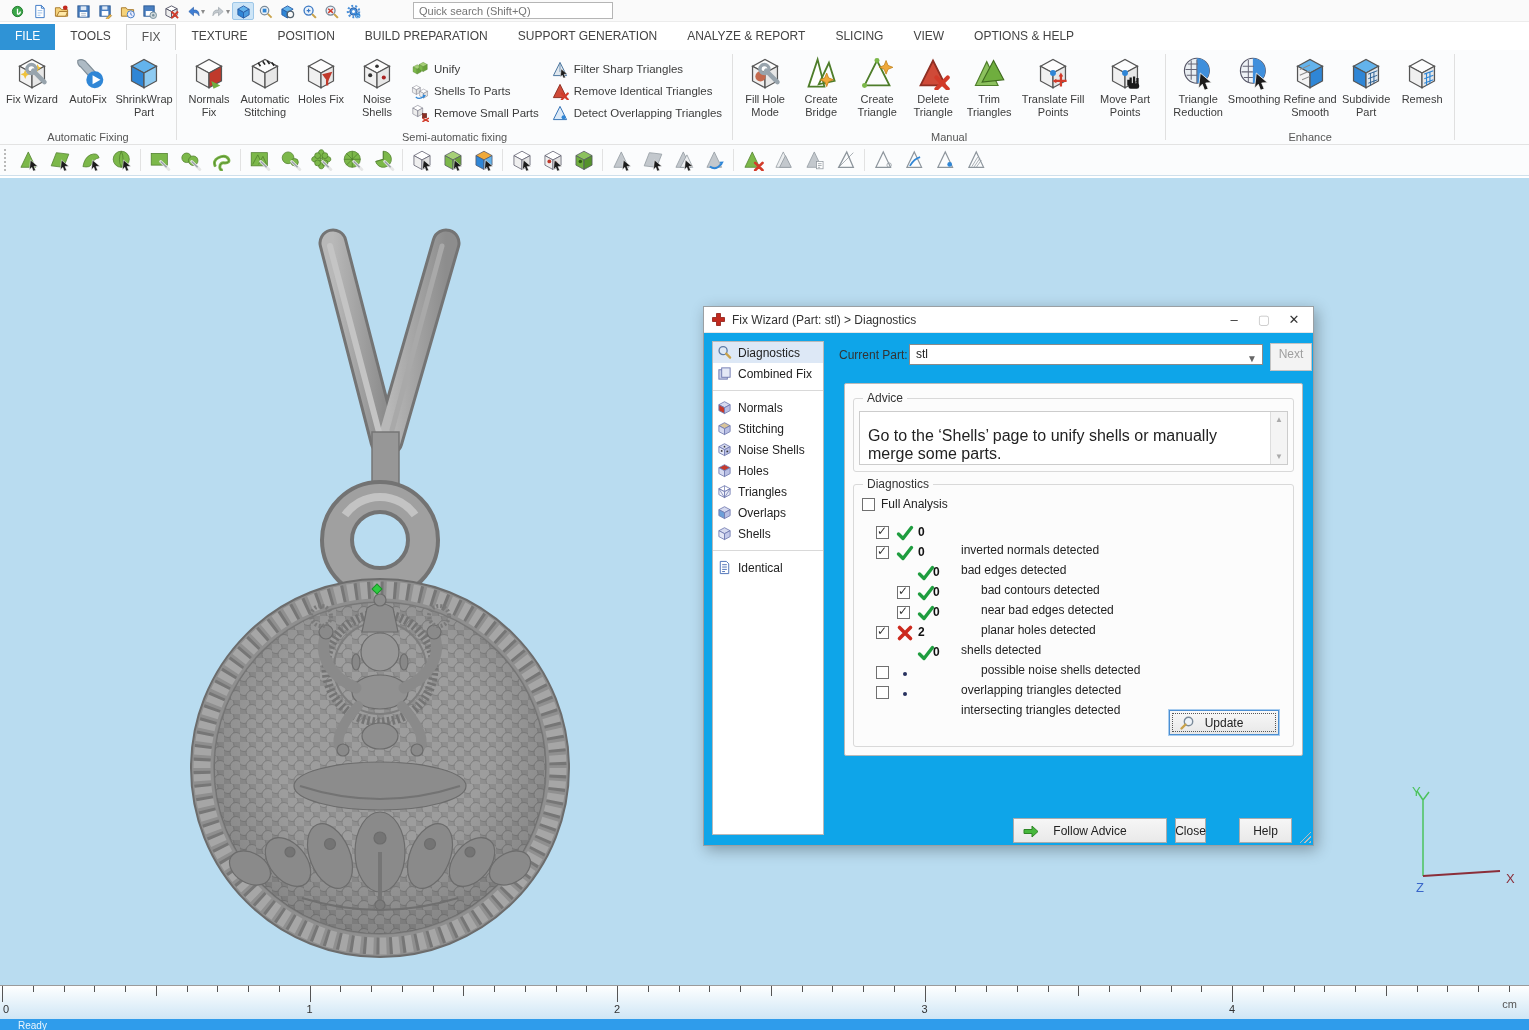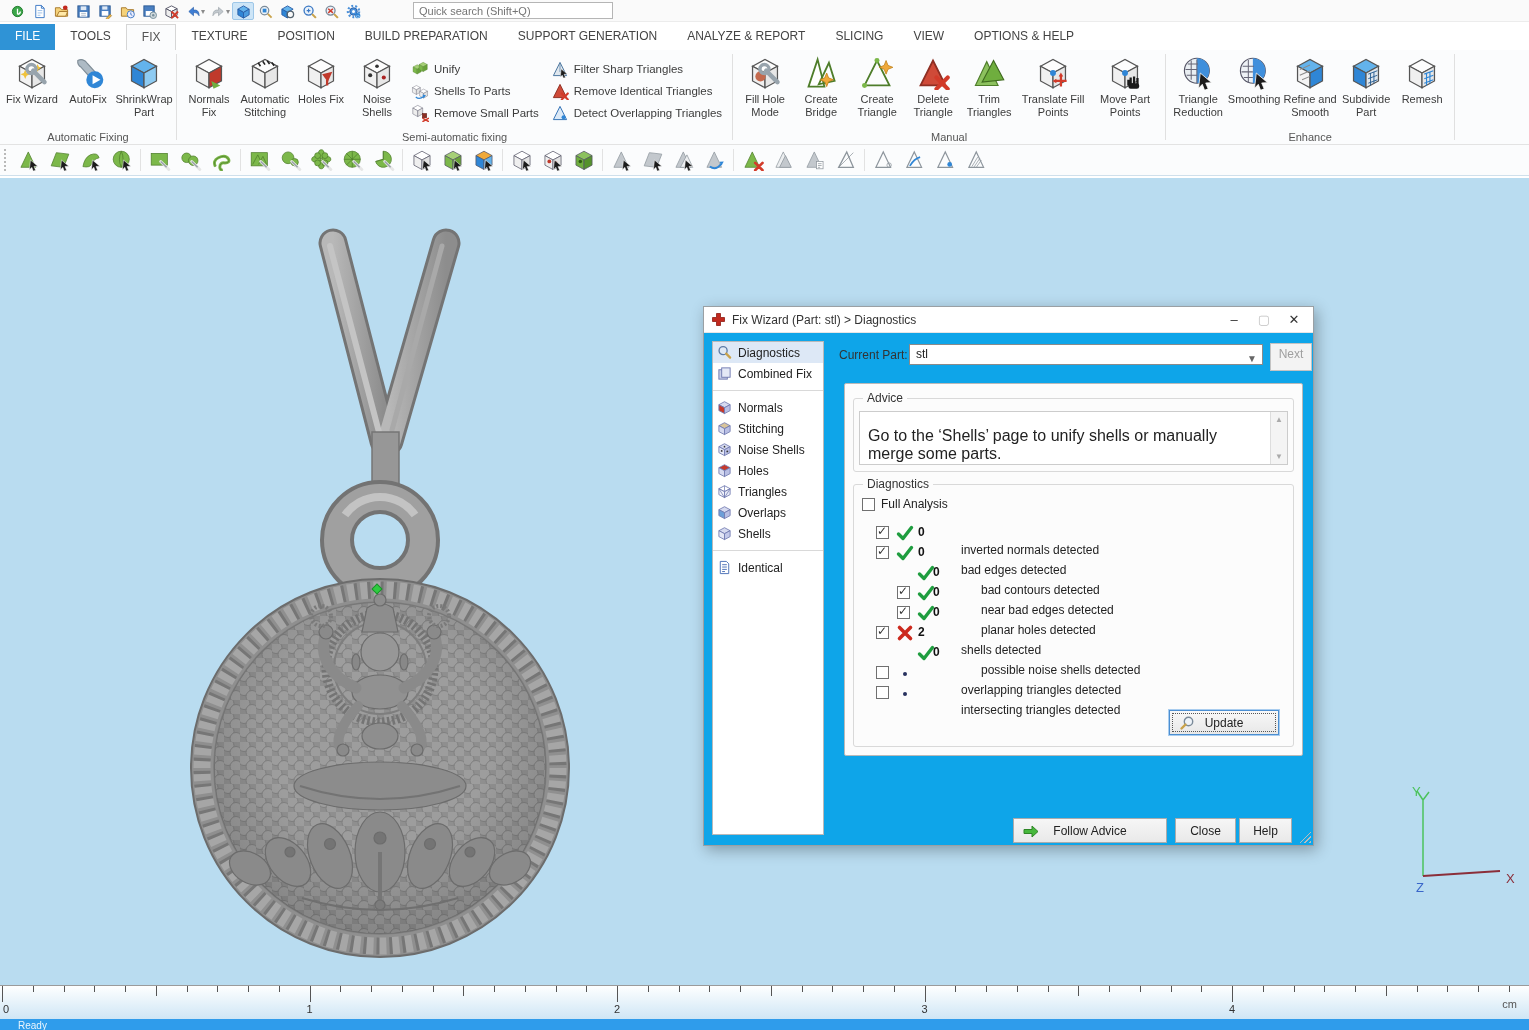--- a/index.html
+++ b/index.html
@@ -72,21 +72,21 @@
   .drow .dicon{position:absolute;top:1px;width:18px;height:18px;}
   .drow .dcount{position:absolute;top:2px;font-size:12px;font-weight:bold;color:#111;}
   .drow .dlab{position:absolute;top:2.5px;font-size:12px;color:#222;white-space:nowrap;margin-top:17px;}
   .bdot{position:absolute;top:9px;width:4px;height:4px;border-radius:50%;background:#27315e;}
   #update-btn{position:absolute;right:14px;bottom:11px;width:110px;height:25px;border:1px solid #4c8fd2;box-shadow:0 0 0 1px #a9cdef;background:linear-gradient(#f8f8f8,#e8e8e8);outline:1px dotted #555;outline-offset:-4px;display:flex;align-items:center;justify-content:center;cursor:default;}
   #update-btn .ulab{font-size:12px;color:#222;}
   #update-btn svg{position:absolute;left:9px;top:4px;}
   .dlg-bot-btn{position:absolute;height:25px;background:linear-gradient(#f6f6f6,#e9e9e9);border:1px solid #ababab;font-size:12px;color:#222;display:flex;align-items:center;justify-content:center;cursor:default;}
   #btn-follow{left:309px;top:511px;width:154px;}
   #btn-follow svg{position:absolute;left:8px;top:4px;}
-  #btn-close{left:471px;top:511px;width:61px;}
+  #btn-close{left:471px;top:511px;width:31px;}
   #btn-help{left:535px;top:511px;width:53px;}
   #grip{position:absolute;right:2px;bottom:2px;width:12px;height:12px;background:
     linear-gradient(135deg,transparent 50%,#bbb 50%,#bbb 55%,transparent 55%,transparent 70%,#bbb 70%,#bbb 75%,transparent 75%,transparent 90%,#bbb 90%);}
   
   #ruler{position:absolute;left:0;top:985px;width:1529px;height:34px;background:linear-gradient(#feffff,#cfe6f5);border-top:1px solid #9b9b9b;}
   .tick{position:absolute;top:0;width:1px;background:#555;}
   .tlabel{position:absolute;top:17px;font-size:11px;color:#333;}
   #unit-label{position:absolute;right:12px;top:12px;font-size:11px;color:#555;}
   
   #statusbar{position:absolute;left:0;top:1019px;width:1529px;height:11px;background:#2f9ceb;overflow:hidden;}

